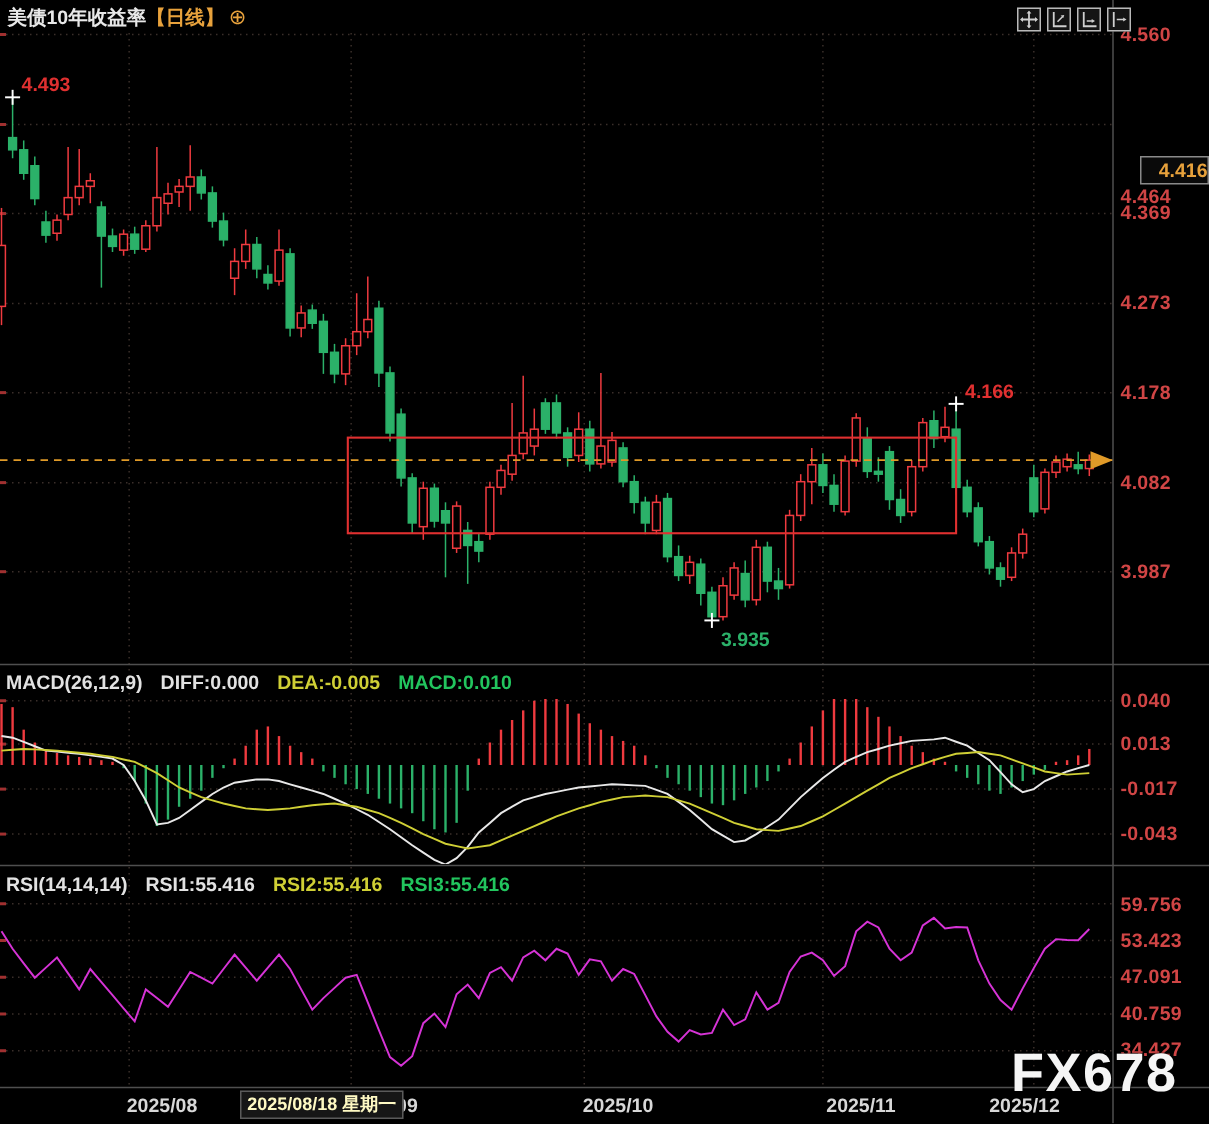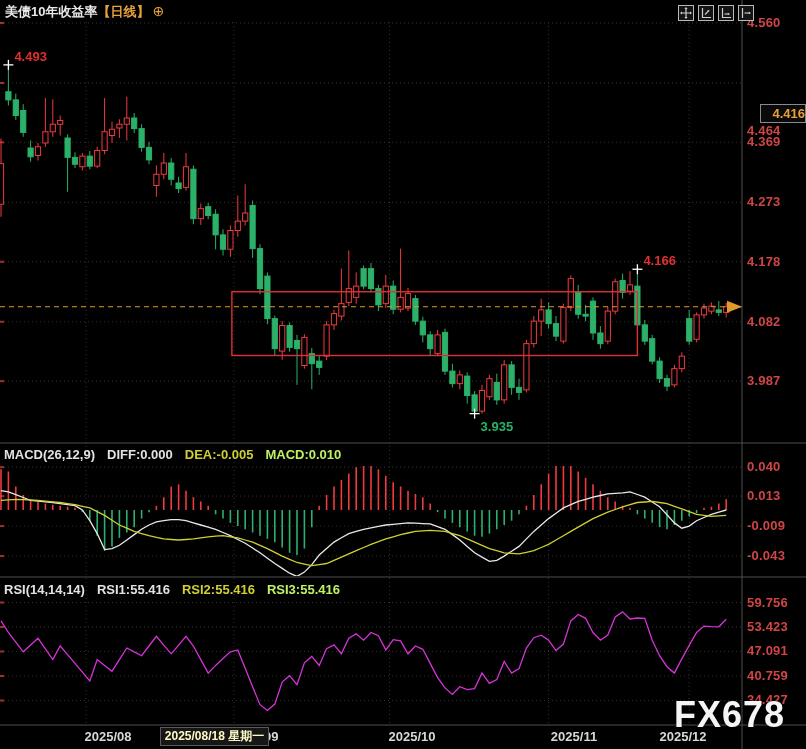--- a/index.html
+++ b/index.html
@@ -21,21 +21,21 @@
   .xaxis{position:absolute;left:0;top:725px;width:806px;height:24px;z-index:4;}
   .xlab{position:absolute;top:4px;transform:translateX(-50%);color:#d8d8d8;
         font-size:13px;font-weight:bold;white-space:nowrap;}
   .datebox{position:absolute;top:2px;height:17px;background:#161616;border:1px solid #5a5a5a;
            color:#fef9c3;font-size:12px;font-weight:bold;line-height:17px;text-align:center;
            white-space:nowrap;z-index:2;}
   .legend{position:absolute;left:4px;font-size:13px;font-weight:bold;white-space:nowrap;z-index:5;}
   .legend span{margin-right:12px;}
   .lg-white{color:#e2e2e2;}
   .lg-yellow{color:#cfcf35;}
-  .lg-magenta{color:#bef264;}
+  .lg-magenta{color:#22c55e;}
   .watermark{position:absolute;left:674px;top:694px;font-size:36px;font-weight:bold;
              color:#f5f5f5;letter-spacing:1px;z-index:9;text-shadow:0 0 2px #000;}
 </style>
 </head>
 <body>
 
 <div class="screen">
 
   <svg class="canvas" width="806" height="749" viewBox="0 0 806 749">
       <defs>
@@ -457,21 +457,21 @@
   <div>
       <div class="ylab" style="top: 15px;">4.560</div>
       <div class="ylab" style="top: 75px; margin-top: 48px;">4.464</div>
       <div class="ylab" style="top: 134.375px;">4.369</div>
       <div class="ylab" style="top: 194.375px;">4.273</div>
       <div class="ylab" style="top: 253.75px;">4.178</div>
       <div class="ylab" style="top: 313.75px;">4.082</div>
       <div class="ylab" style="top: 373.125px;">3.987</div>
       <div class="ylab" style="top: 459.16px;">0.040</div>
       <div class="ylab" style="top: 488.077px;">0.013</div>
-      <div class="ylab" style="top: 518.065px;">-0.009</div>
+      <div class="ylab" style="top: 518.065px;">-0.017</div>
       <div class="ylab" style="top: 548.053px;">-0.043</div>
       <div class="ylab" style="top: 594.504px;">59.756</div>
       <div class="ylab" style="top: 619px;">53.423</div>
       <div class="ylab" style="top: 643.492px;">47.091</div>
       <div class="ylab" style="top: 667.984px;">40.759</div>
       <div class="ylab" style="top: 692.477px;">34.427</div>
     </div>
 
   <div class="alert-box" style="top: 104px;">4.416</div>
 

